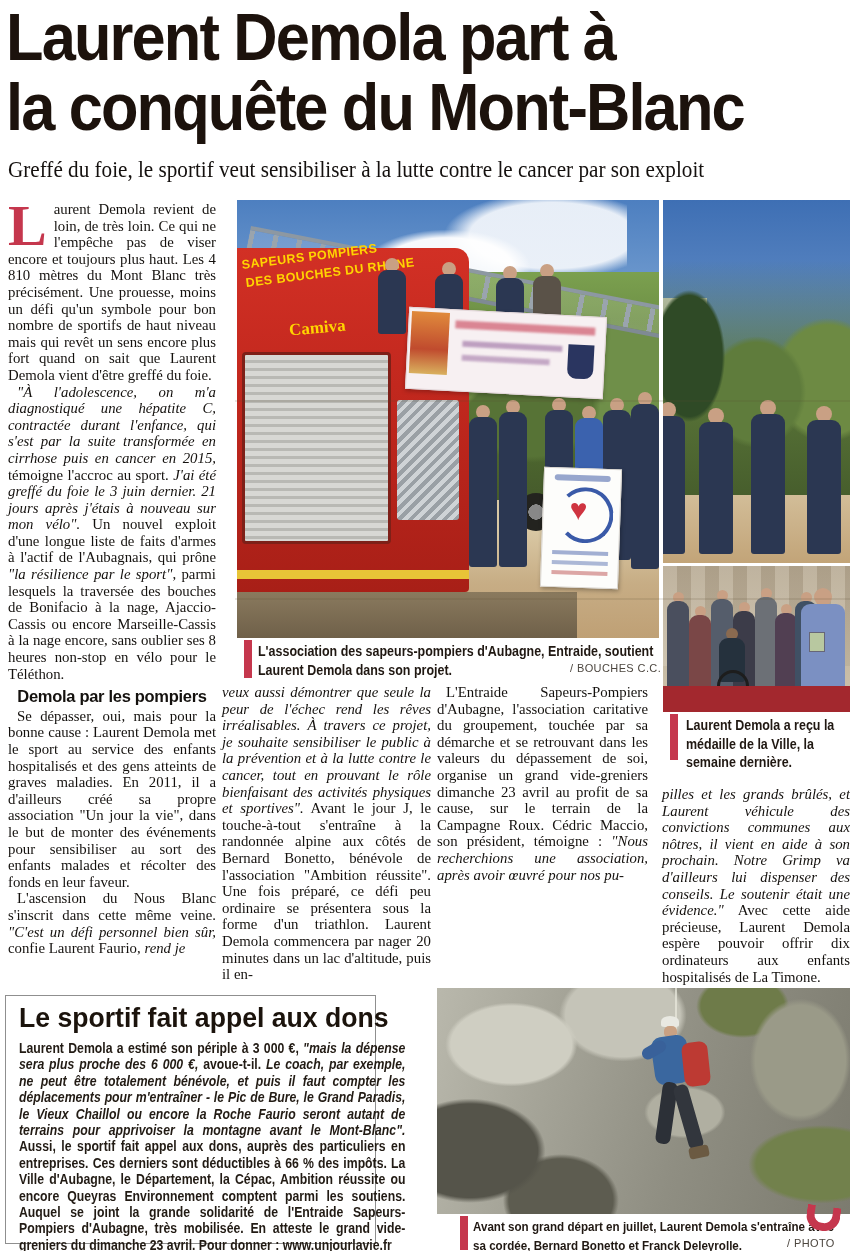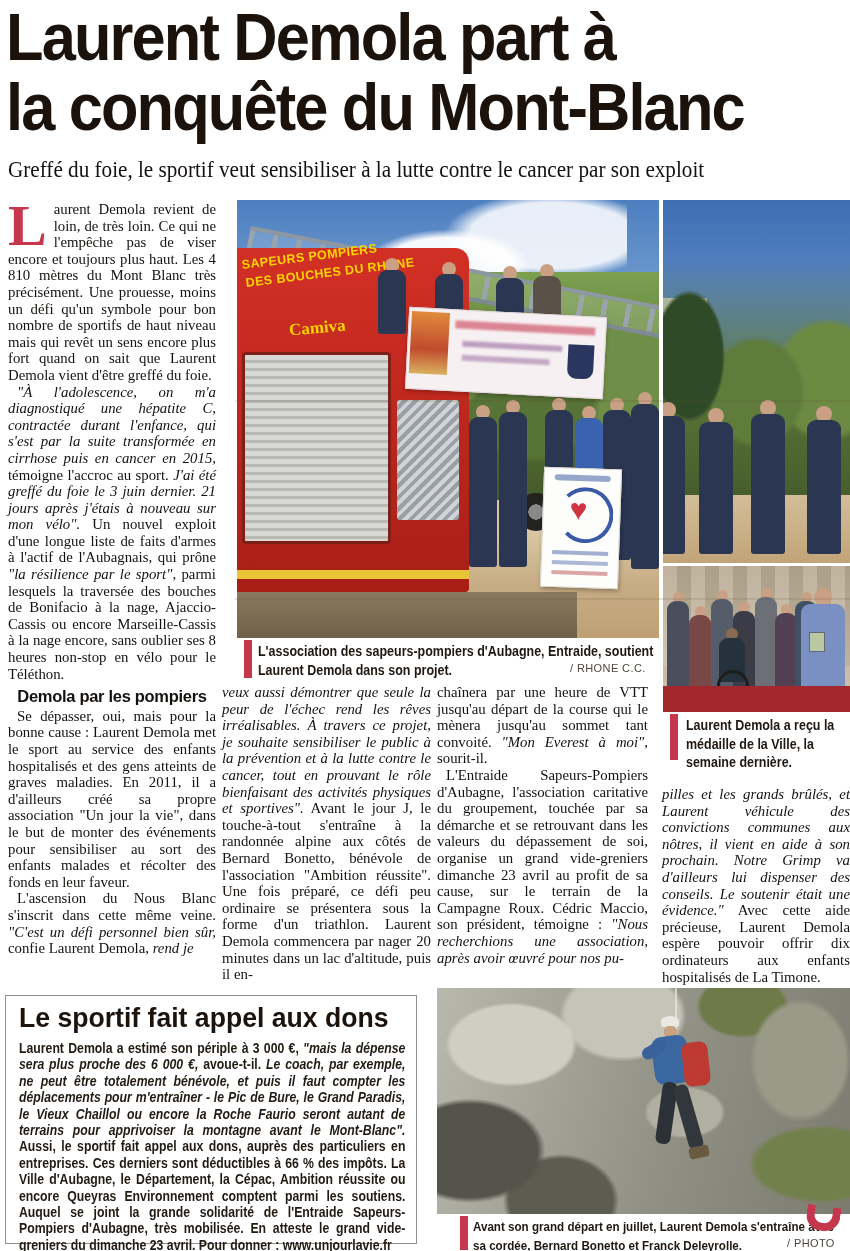--- a/index.html
+++ b/index.html
@@ -21,21 +21,21 @@
            padding:2px 7px 0 0;font-family:"Liberation Serif",serif}
   .subhead{font-family:"Liberation Sans","DejaVu Sans",sans-serif;font-weight:700;font-size:16.5px;
            text-align:center;margin:6px 0 3px !important;letter-spacing:-.3px}
   .byline{font-family:"Liberation Sans",sans-serif;font-weight:700;font-size:14px;text-align:right;margin-top:5px !important}
   
   .caption{font-family:"Liberation Sans","DejaVu Sans",sans-serif;font-weight:700;font-size:14.5px;
            line-height:18.5px;color:#201812;transform:scaleX(.86);transform-origin:0 0}
   .credit{font-family:"Liberation Sans",sans-serif;font-weight:400;font-size:11px;color:#4c463f;letter-spacing:.4px}
   .capbar{position:absolute;width:8px;background:#c5374d}
   
-  #donbox{position:absolute;left:5px;top:995px;width:412px;height:249px;border:1.5px solid #8f8f8f;
+  #donbox{position:absolute;left:5px;top:995px;width:371px;height:249px;border:1.5px solid #8f8f8f;
           box-sizing:border-box;padding:6px 10px 0 13px}
   #donbox h2{margin:0 0 6px;font-family:"Liberation Sans",sans-serif;font-weight:700;font-size:28px;
           color:#1b130c;transform:scaleX(.95);transform-origin:0 0;white-space:nowrap}
   .boxbody{font-family:"Liberation Sans","DejaVu Sans",sans-serif;font-weight:700;font-size:14.6px;
           line-height:16.4px;text-align:justify;color:#221b14;width:460px;transform:scaleX(.84);transform-origin:0 0}
   
   .photo{position:absolute;overflow:hidden;background:#9db7d8}
   .fig{position:absolute}
   .fig i{display:block}
   .hd{width:14px;height:14px;border-radius:50%;background:#c9a084;margin:0 auto}
@@ -54,21 +54,21 @@
 
   <div class="h1line" style="top:4px">Laurent Demola part à</div>
   <div class="h1line" style="top:74px">la conquête du Mont-Blanc</div>
   <div class="standfirst">Greffé du foie, le sportif veut sensibiliser à la lutte contre le cancer par son exploit</div>
 
   <div class="col" style="left:8px;top:201px;width:208px">
     <p><span class="dropcap">L</span><span><span>aurent Demola revient de loin, de très loin. Ce qui ne l'empêche pas de viser encore et toujours plus haut. Les 4 810 mètres du Mont Blanc très précisément. Une prouesse, moins un défi qu'un symbole pour bon nombre de sportifs de haut niveau mais qui revêt un sens encore plus fort quand on sait que Laurent Demola vient d'être greffé du foie.</span></span></p>
     <p class="ind"><span><span class="it">"À l'adolescence, on m'a diagnostiqué une hépatite C, contractée durant l'enfance, qui s'est par la suite transformée en cirrhose puis en cancer en 2015,</span><span> témoigne l'accroc au sport. </span><span class="it">J'ai été greffé du foie le 3 juin dernier. 21 jours après j'étais à nouveau sur mon vélo".</span><span> Un nouvel exploit d'une longue liste de faits d'armes à l'actif de l'Aubagnais, qui prône </span><span class="it">"la résilience par le sport"</span><span>, parmi lesquels la traversée des bouches de Bonifacio à la nage, Ajaccio-Cassis ou encore Marseille-Cassis à la nage encore, sans oublier ses 8 heures non-stop en vélo pour le Téléthon.</span></span></p>
     <p class="subhead">Demola par les pompiers</p>
     <p class="ind"><span><span>Se dépasser, oui, mais pour la bonne cause : Laurent Demola met le sport au service des enfants hospitalisés et des gens atteints de graves maladies. En 2011, il a d'ailleurs créé sa propre association "Un jour la vie", dans le but de monter des événements pour sensibiliser au sort des enfants malades et récolter des fonds en leur faveur.</span></span></p>
-    <p class="ind"><span><span>L'ascension du Nous Blanc s'inscrit dans cette même veine. </span><span class="it">"C'est un défi personnel bien sûr,</span><span> confie Laurent Demola, </span><span class="it">rend je</span></span></p>
+    <p class="ind"><span><span>L'ascension du Nous Blanc s'inscrit dans cette même veine. </span><span class="it">"C'est un défi personnel bien sûr,</span><span> confie Laurent Faurio, </span><span class="it">rend je</span></span></p>
   </div>
 
   <div class="photo" style="left:237px;top:200px;width:422px;height:438px">
     <div class="abs" style="left:0;top:0;width:422px;height:200px;background:linear-gradient(180deg,#4d7fc0 0%,#6f9ace 45%,#b9cde6 100%)"></div>
     <div class="abs" style="left:90px;top:-10px;width:300px;height:130px;background:
          radial-gradient(120px 55px at 40% 60%,rgba(255,255,255,.95) 0 55%,rgba(255,255,255,0) 70%),
          radial-gradient(150px 60px at 75% 35%,rgba(248,250,253,.9) 0 55%,rgba(255,255,255,0) 72%)"></div>
     <div class="abs" style="left:352px;top:82px;width:70px;height:60px;background:#d7d7c8"></div>
     <div class="abs" style="left:384px;top:96px;width:38px;height:46px;background:#3c4438"></div>
     <div class="abs" style="left:140px;top:72px;width:282px;height:240px;background:
@@ -219,31 +219,30 @@
     <div class="fig" style="left:138px;top:22px">
         <i class="hd" style="width:18px;height:18px;background:#c9a084"></i>
         <i class="bd" style="width:44px;height:106px;background:#7b90c2"></i>
       </div>
     <div class="abs" style="left:146px;top:66px;width:14px;height:18px;background:#b8c8a0;border:1px solid #667"></div>
     <div class="abs" style="left:0;top:120px;width:187px;height:26px;background:#a3282e"></div>
   </div>
 
   <div class="capbar" style="left:244px;top:640px;height:38px"></div>
   <div class="abs caption" style="left:258px;top:642px;width:460px">L'association des sapeurs-pompiers d'Aubagne, Entraide, soutient Laurent Demola dans son projet.</div>
-  <div class="abs credit" style="left:570px;top:662px">/ RHONE C.C.</div>
+  <div class="abs credit" style="left:570px;top:662px">/ BOUCHES C.C.</div>
 
   <div class="capbar" style="left:670px;top:714px;height:46px"></div>
   <div class="abs caption" style="left:686px;top:716px;width:190px">Laurent Demola a reçu la médaille de la Ville, la semaine dernière.</div>
 
   <div class="col" style="left:222px;top:684px;width:209px">
     <p><span><span class="it">veux aussi démontrer que seule la peur de l'échec rend les rêves irréalisables. À travers ce projet, je souhaite sensibiliser le public à la prévention et à la lutte contre le cancer, tout en prouvant le rôle bienfaisant des activités physiques et sportives".</span><span> Avant le jour J, le touche-à-tout s'entraîne à la randonnée alpine aux côtés de Bernard Bonetto, bénévole de l'association "Ambition réussite". Une fois préparé, ce défi peu ordinaire se présentera sous la forme d'un triathlon. Laurent Demola commencera par nager 20 minutes dans un lac d'altitude, puis il en-</span></span></p>
   </div>
 
   <div class="col" style="left:437px;top:684px;width:211px">
-    <p><span><span>chaînera par une heure de VTT jusqu'au départ de la course qui le mènera jusqu'au sommet tant convoité. </span><span class="it">"Mon Everest à moi"</span><span>, sourit-il.</span></span></p>
     <p class="ind"><span><span>L'Entraide Sapeurs-Pompiers d'Aubagne, l'association caritative du groupement, touchée par sa démarche et se retrouvant dans les valeurs du dépassement de soi, organise un grand vide-greniers dimanche 23 avril au profit de sa cause, sur le terrain de la Campagne Roux. Cédric Maccio, son président, témoigne : </span><span class="it">"Nous recherchions une association, après avoir œuvré pour nos pu-</span></span></p>
   </div>
 
   <div class="col" style="left:662px;top:786px;width:188px">
     <p><span><span class="it">pilles et les grands brûlés, et Laurent véhicule des convictions communes aux nôtres, il vient en aide à son prochain. Notre Grimp va d'ailleurs lui dispenser des conseils. Le soutenir était une évidence."</span><span> Avec cette aide précieuse, Laurent Demola espère pouvoir offrir dix ordinateurs aux enfants hospitalisés de La Timone.</span></span></p>
     <p class="byline">Chanaël CHEMIN</p>
   </div>
 
   <div id="donbox">
     <h2>Le sportif fait appel aux dons</h2>

